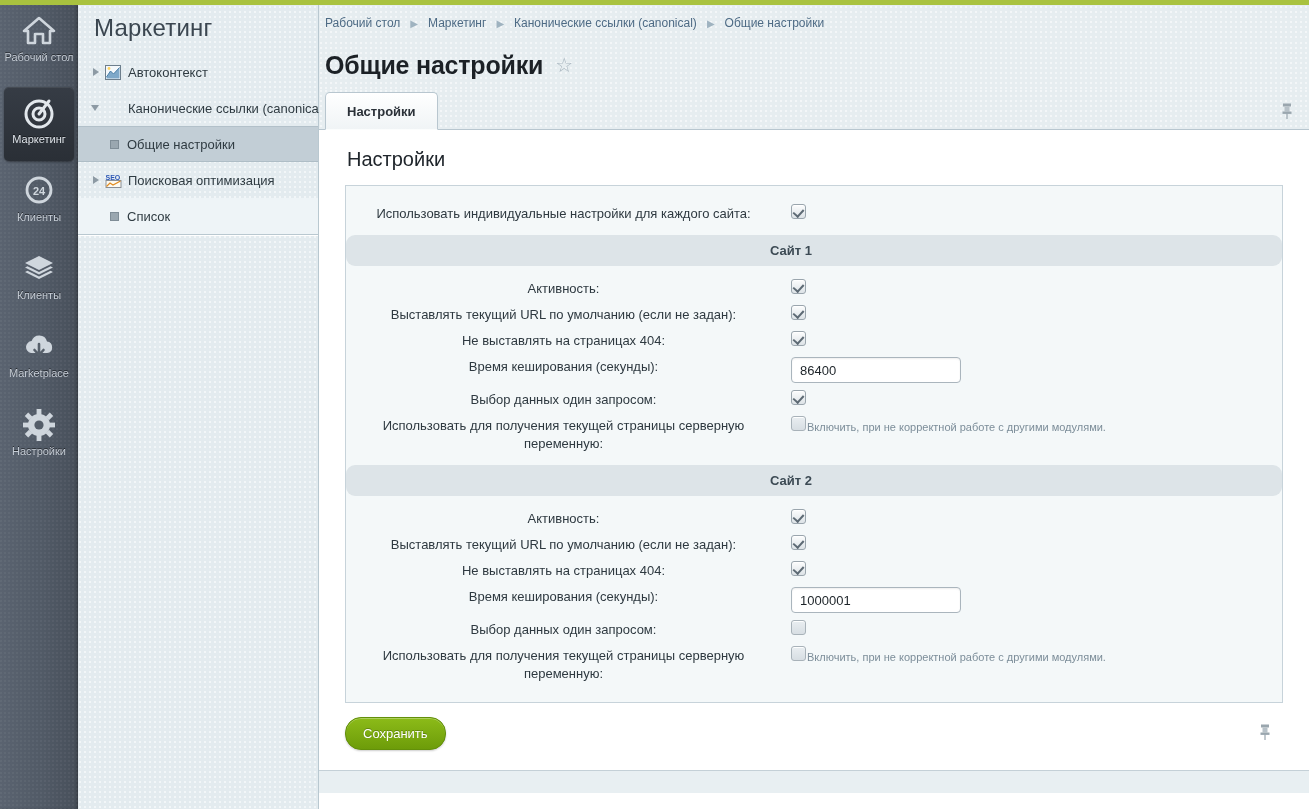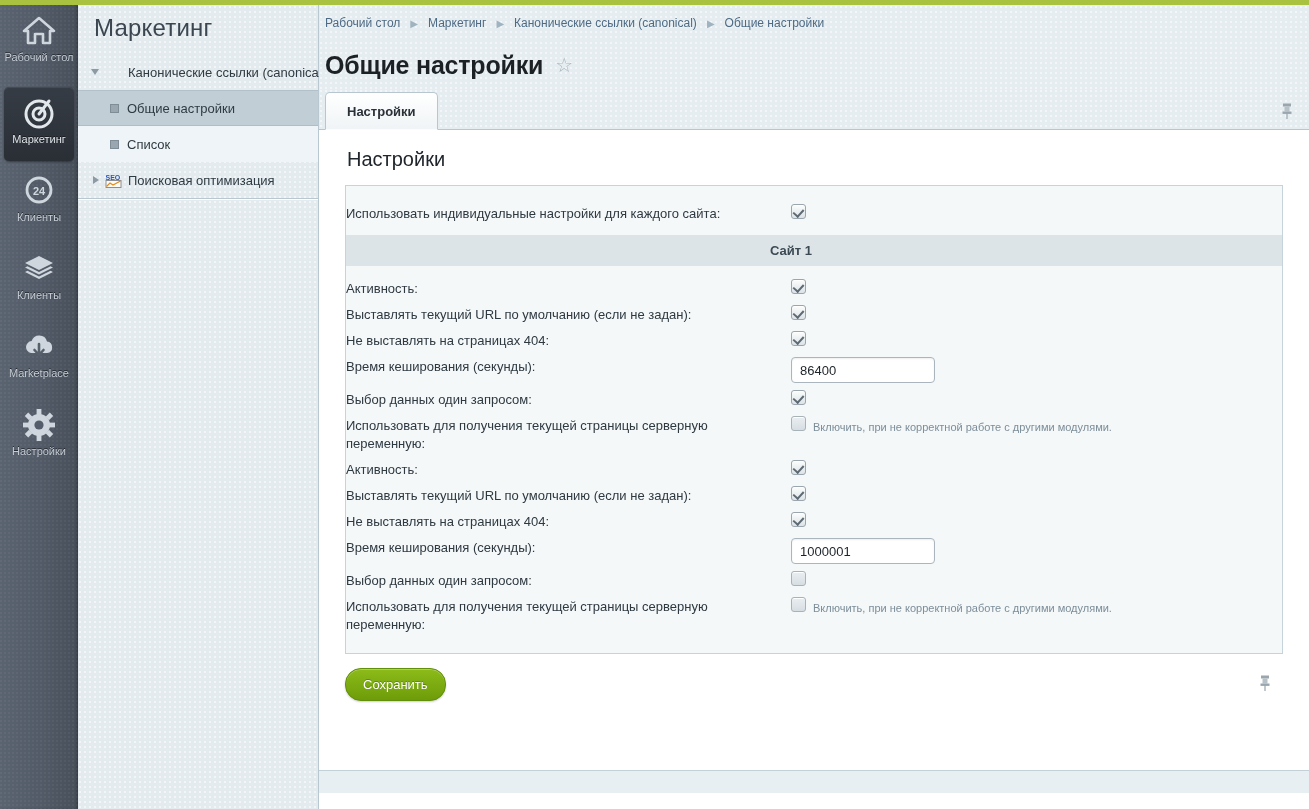--- a/index.html
+++ b/index.html
@@ -131,54 +131,54 @@
     background:#ffffff;padding:0 14px 0 14px;box-sizing:border-box;height:663px;position:relative;
   }
   .panel-h{font-size:20px;color:#20262c;padding:18px 0 14px 14px;font-weight:normal;}
 
   .formbox{
     border:1px solid #c7d3da;background:#f4f8f9;margin:0 12px 0 12px;
     box-sizing:border-box;padding:14px 0 16px 0;
   }
   .frow{display:flex;align-items:flex-start;padding:3px 0;}
   .flabel{
-    width:445px;flex:0 0 445px;text-align:left;padding-right:10px;box-sizing:border-box;
+    width:445px;flex:0 0 445px;text-align:center;padding-right:10px;box-sizing:border-box;
     font-size:13px;color:#2e3940;line-height:18px;padding-top:2px;
   }
   .fctl{flex:1 1 auto;display:flex;align-items:flex-start;padding-top:1px;}
-  .hint{font-size:11px;color:#7c8d99;margin-left:7px;line-height:18px;padding-top:2px;}
+  .hint{font-size:11px;color:#7c8d99;margin-left:1px;line-height:18px;padding-top:2px;}
 
   .chk{
     width:15px;height:15px;box-sizing:border-box;flex:0 0 15px;
     border:1px solid #9aa5ad;border-radius:3px;
     background-image:linear-gradient(to bottom,#fcfdfd 0%,#dde3e7 100%);
     box-shadow:inset 0 1px 0 rgba(255,255,255,.9);
     position:relative;cursor:pointer;display:inline-block;
   }
   .chk.on::after{
     content:"";position:absolute;left:3px;top:2px;width:5px;height:8px;
     border:solid #5d6a74;border-width:0 2px 2px 0;transform:rotate(42deg);
   }
   .chk.flat{
     border:1px solid #a8b2b9;border-radius:3px;
     background-image:linear-gradient(to bottom,#e9eef1 0%,#d7dee3 100%);
   }
 
   .txt{
-    width:144px;height:26px;box-sizing:border-box;
+    width:170px;height:26px;box-sizing:border-box;
     border:1px solid #aab5bd;border-radius:4px;background:#fff;
     padding:12px 8px;font-size:13px;color:#1d2429;
     font-family:"Liberation Sans","DejaVu Sans",sans-serif;
     box-shadow:inset 0 1px 2px rgba(0,0,0,.07);
   }
 
   .section-head{
     background:#dde4e8;height:31px;line-height:31px;margin:9px 0 9px 0;
     font-size:13px;font-weight:bold;color:#3c4a54;text-align:center;
-    padding-right:0;box-sizing:border-box;
+    padding-right:0;box-sizing:border-box;border-radius:9px;
   }
   .sh-inner{width:890px;text-align:center;}
 
   .savebar{padding:14px 0 0 12px;position:relative;}
   .btn-save{
     display:inline-block;background:#7aab10;
     background-image:linear-gradient(to bottom,#8cbb19 0%,#6d9c09 100%);
     border:1px solid #63900a;border-radius:16px;
     color:#fff;font-size:13px;font-weight:normal;padding:8px 17px;cursor:pointer;
     text-shadow:0 -1px 0 rgba(0,0,0,.25);
@@ -274,45 +274,57 @@
         </div>
         <div class="ri-label">Настройки</div>
       </div>
       <div class="rail-sep"></div>
     </div>
 
   <div class="treepanel">
     <div class="tree-title">Маркетинг</div>
     <ul class="tree-list" id="tree">
         <li class="tree-row">
+          <span class="arrow closed"></span>
+          <span class="tico">
+            <svg width="16" height="15" viewBox="0 0 16 15">
+              <rect x="0.5" y="0.5" width="15" height="14" fill="#f4f8fb" stroke="#6d7e8c"></rect>
+              <path d="M1.5 12 L5.5 6 L8.5 9 L14.5 2.5 L14.5 13.5 L1.5 13.5 Z" fill="#7ea8c9"></path>
+              <path d="M1.5 12 L5.5 6 L8.5 9 L14.5 2.5" stroke="#4a7fa8" fill="none"></path>
+              <circle cx="4" cy="3.5" r="1.4" fill="#ffd35e"></circle>
+            </svg>
+          </span>
+          <span>Автоконтекст</span>
+        </li>
+        <li class="tree-row">
           <span class="arrow open"></span>
           <span class="tico"></span>
           <span>Канонические ссылки (canonical)</span>
         </li>
         <li class="tree-row leaf sel">
           <span class="leaf-indent"></span>
           <span class="bullet"></span>
           <span>Общие настройки</span>
-        </li>
-        <li class="tree-row leaf">
-          <span class="leaf-indent"></span>
-          <span class="bullet"></span>
-          <span>Список</span>
         </li>
         <li class="tree-row">
           <span class="arrow closed"></span>
           <span class="tico">
             <svg width="17" height="15" viewBox="0 0 17 15">
               <text x="0.5" y="7" font-size="7" font-weight="bold" font-family="Liberation Sans, sans-serif" fill="#2d57b5">SEO</text>
               <rect x="1" y="7.5" width="15" height="7" fill="#fdfbf3" stroke="#8a8f95"></rect>
               <path d="M1.5 13.5 L5 10 L8 12 L15.5 8" stroke="#e08b20" fill="none" stroke-width="1.2"></path>
             </svg>
           </span>
           <span>Поисковая оптимизация</span>
         </li>
+        <li class="tree-row leaf">
+          <span class="leaf-indent"></span>
+          <span class="bullet"></span>
+          <span>Список</span>
+        </li>
       </ul>
     <div class="tree-divider"></div>
   </div>
 
   <div class="work">
 
     <div class="crumbs" id="crumbs">
         <span class="crumb">Рабочий стол</span>
         <span class="crumb-sep">▶</span>
         <span class="crumb">Маркетинг</span>
@@ -385,20 +397,23 @@
                 <span class="chk on"></span>
               </div>
             </div>
             <div class="frow">
               <div class="flabel">Использовать для получения текущей страницы серверную переменную:</div>
               <div class="fctl">
                 <span class="chk flat"></span>
                 <span class="hint">Включить, при не корректной работе с другими модулями.</span>
               </div>
             </div>
+            <div class="section-head">
+              <div class="sh-inner">Сайт 2</div>
+            </div>
             <div class="frow">
               <div class="flabel">Активность:</div>
               <div class="fctl">
                 <span class="chk on"></span>
               </div>
             </div>
             <div class="frow">
               <div class="flabel">Выставлять текущий URL по умолчанию (если не задан):</div>
               <div class="fctl">
                 <span class="chk on"></span>

